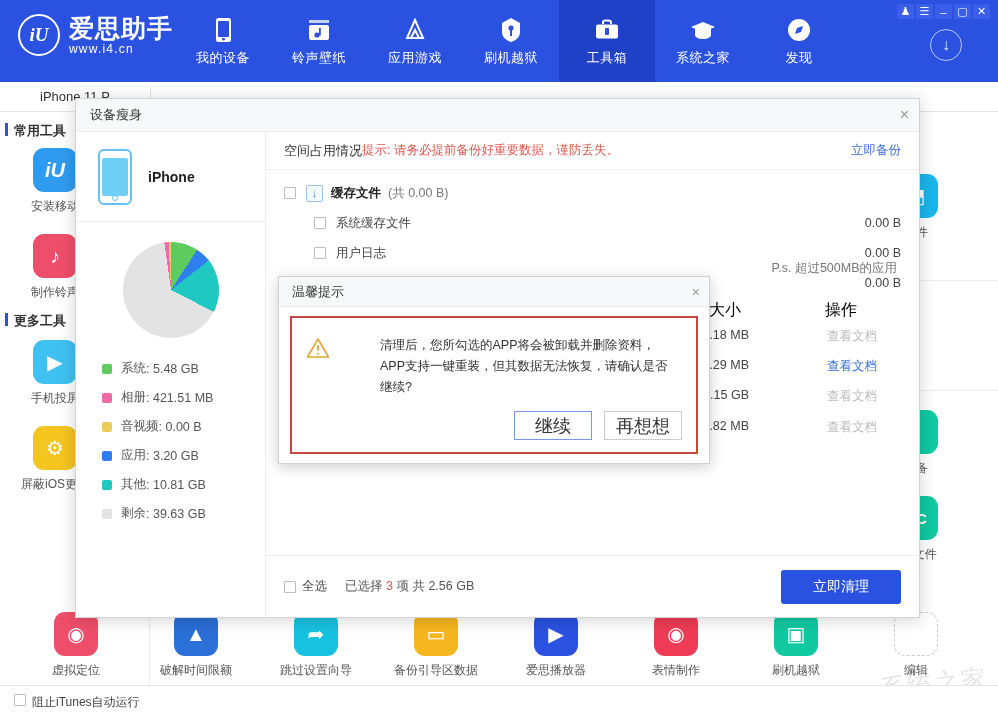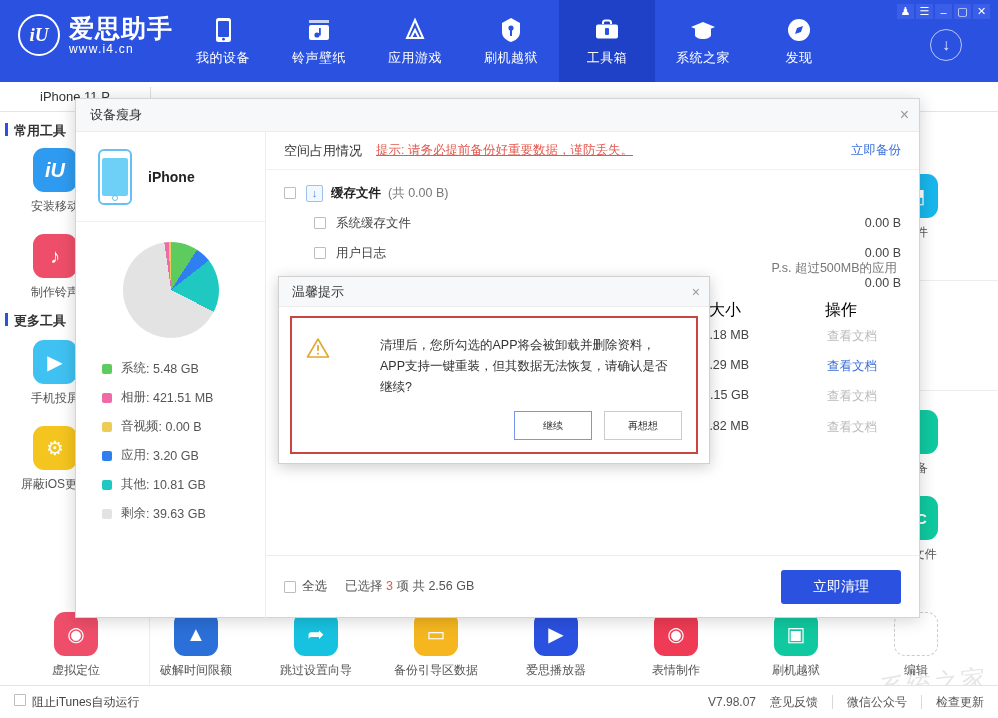--- a/index.html
+++ b/index.html
@@ -143,21 +143,21 @@
   .legend-row { display: flex; align-items: center; margin-bottom: 12px; font-size: 12.5px; color: #555; }
   .legend-dot { width: 10px; height: 10px; border-radius: 2px; margin-right: 9px; flex: none; }
 
   
   .list-pane { flex: 1; position: relative; }
   .list-head {
     height: 38px; display: flex; align-items: center; padding: 0 18px 0 18px;
     border-bottom: 1px solid #f0f0f0; font-size: 13px;
   }
   .lh-title { color: #333; }
-  .lh-warn { color: #e2584d; margin-left: 14px; font-size: 12.5px; text-decoration: underline; }
+  .lh-warn { color: #e2584d; font-size: 12.5px; }
   .lh-link { margin-left: auto; color: #3a6fd8; cursor: pointer; font-size: 12.5px; }
 
   .rows { padding: 8px 0 0 0; }
   .row { display: flex; align-items: center; height: 30px; padding: 0 18px 0 18px; font-size: 12.5px; color: #444; }
   .row .chk { margin-right: 10px; }
   .row-indent { padding-left: 48px; }
   .grp-ico {
     width: 17px; height: 17px; border: 1px solid #9fc0e8; border-radius: 2px; color: #4a86d8;
     display: flex; align-items: center; justify-content: center; font-size: 11px; margin-right: 8px;
     background: #f2f8ff;
@@ -205,21 +205,21 @@
   .confirm-x { margin-left: auto; font-size: 14px; color: #999; cursor: pointer; line-height: 1; }
   .confirm-inner {
     position: absolute; left: 11px; top: 39px; right: 11px; bottom: 9px;
     border: 2px solid #c9463e; background: #fff;
   }
   .confirm-msg { display: flex; padding: 17px 18px 0 14px; gap: 44px; }
   .warn-tri { width: 30px; flex: none; padding-top: 2px; }
   .confirm-text { font-size: 12.5px; color: #333; line-height: 21px; }
   .confirm-btns { position: absolute; right: 14px; bottom: 12px; display: flex; gap: 12px; }
   .cbtn {
-    width: 78px; height: 29px; font-size: 10px; background: #fff;
+    width: 78px; height: 29px; font-size: 18px; background: #fff;
     border: 1px solid #ccc; cursor: pointer; color: #333;
     font-family: "Liberation Sans", sans-serif;
   }
   .cbtn.primary { border: 1px solid #7a96e8; }
 </style>
 </head>
 <body>
 
 <div id="app">
 
@@ -393,28 +393,20 @@
     <div class="hr-line" style="top:168px;left:870px;width:128px;"></div>
     <div class="hr-line" style="top:278px;left:870px;width:128px;"></div>
   </div>
 
   <div class="watermark">系统之家</div>
 
   <div class="statusbar">
     <div class="sb-left">
       <span class="cbox"></span>
       <span>阻止iTunes自动运行</span>
-    </div>
-    <div class="sb-right">
-      <span>V7.98.07</span>
-      <span>意见反馈</span>
-      <span class="sb-sep"></span>
-      <span>微信公众号</span>
-      <span class="sb-sep"></span>
-      <span>检查更新</span>
     </div>
   </div>
 
   <div class="modal">
     <div class="modal-head">
       <div class="modal-title">设备瘦身</div>
       <div class="modal-x">×</div>
     </div>
 
     <div class="modal-body">

